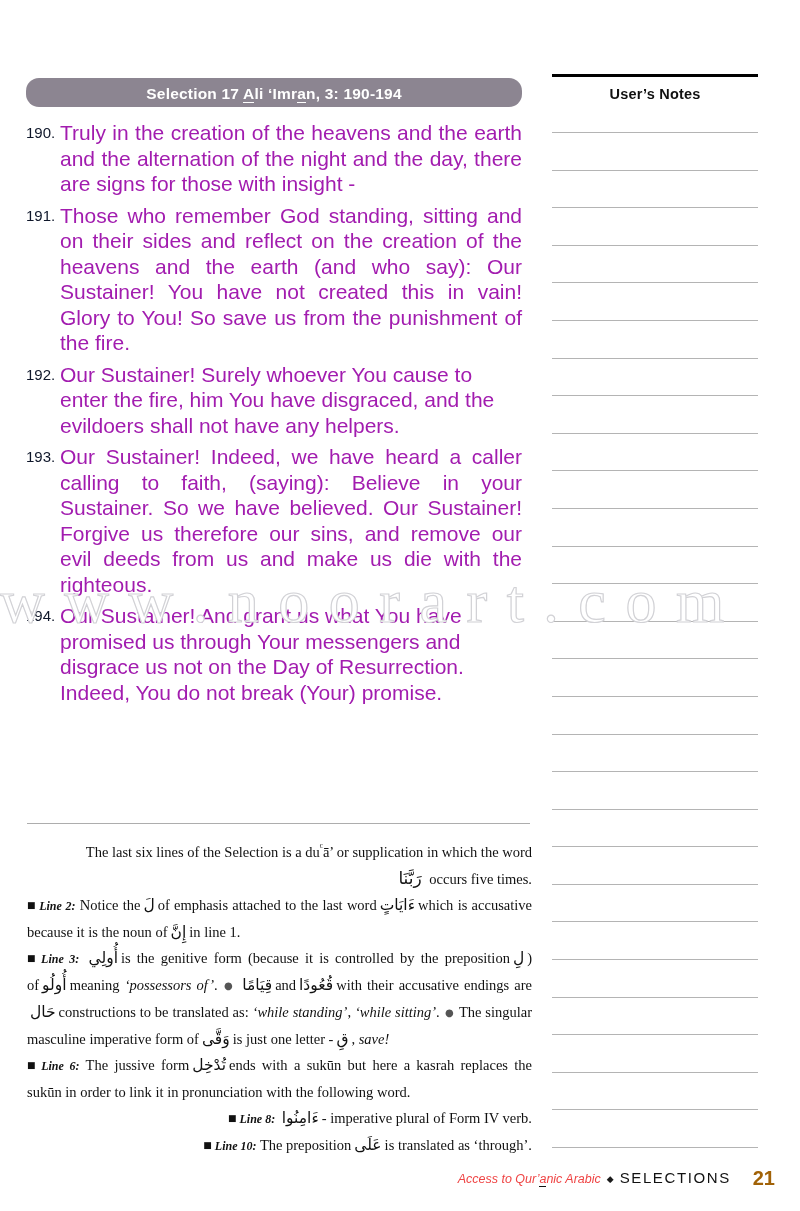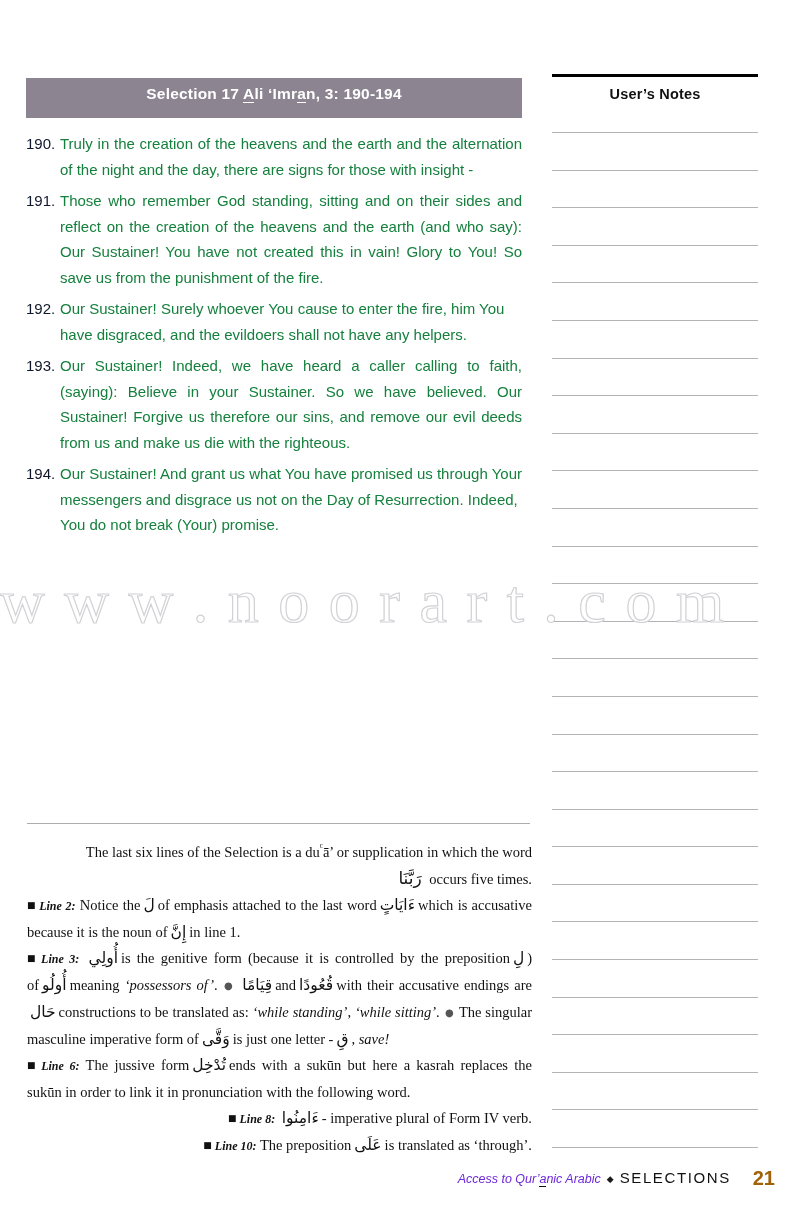--- a/index.html
+++ b/index.html
@@ -42,27 +42,28 @@
   
   .left-col {
     position: absolute;
     left: 26px;
     top: 78px;
     width: 496px;
     z-index: 2;
   }
   .selection-banner {
     background: #8c8591;
-    height: 40px;
+    height: 29px;
     line-height: 31px;
     text-align: center;
     color: #ffffff;
     font-weight: bold;
     font-size: 15.5px;
     letter-spacing: 0.2px;
+    border-radius: 13px;
   }
   .selection-banner .macron {
     border-bottom: 1.5px solid #ffffff;
     padding-bottom: 0px;
   }
 
   .verses {
     margin-top: 13px;
   }
   .verse {
@@ -71,24 +72,24 @@
   }
   .verse-num {
     flex: 0 0 34px;
     font-size: 15px;
     line-height: 25.5px;
     color: #0f172a;
     text-align: left;
   }
   .verse-text {
     flex: 1 1 auto;
-    font-size: 15px;
+    font-size: 21px;
     line-height: 25.5px;
     text-align: justify;
-    color: #15803d;
+    color: #a21caf;
     hyphens: none;
   }
   .verse-text.no-justify {
     text-align: left;
   }
 
   
   .notes-divider {
     position: absolute;
     left: 27px;
@@ -198,21 +199,21 @@
     width: 800px;
     text-align: right;
     padding-right: 25px;
     box-sizing: border-box;
     z-index: 2;
     white-space: nowrap;
   }
   .footer-title {
     font-style: italic;
     font-size: 12.5px;
-    color: #6d28d9;
+    color: #ef4444;
     font-weight: 500;
   }
   .footer-title .macron-d {
     border-bottom: 1px solid #111111;
   }
   .footer-diamond {
     font-size: 9px;
     padding: 0 6px;
     vertical-align: 1px;
   }

